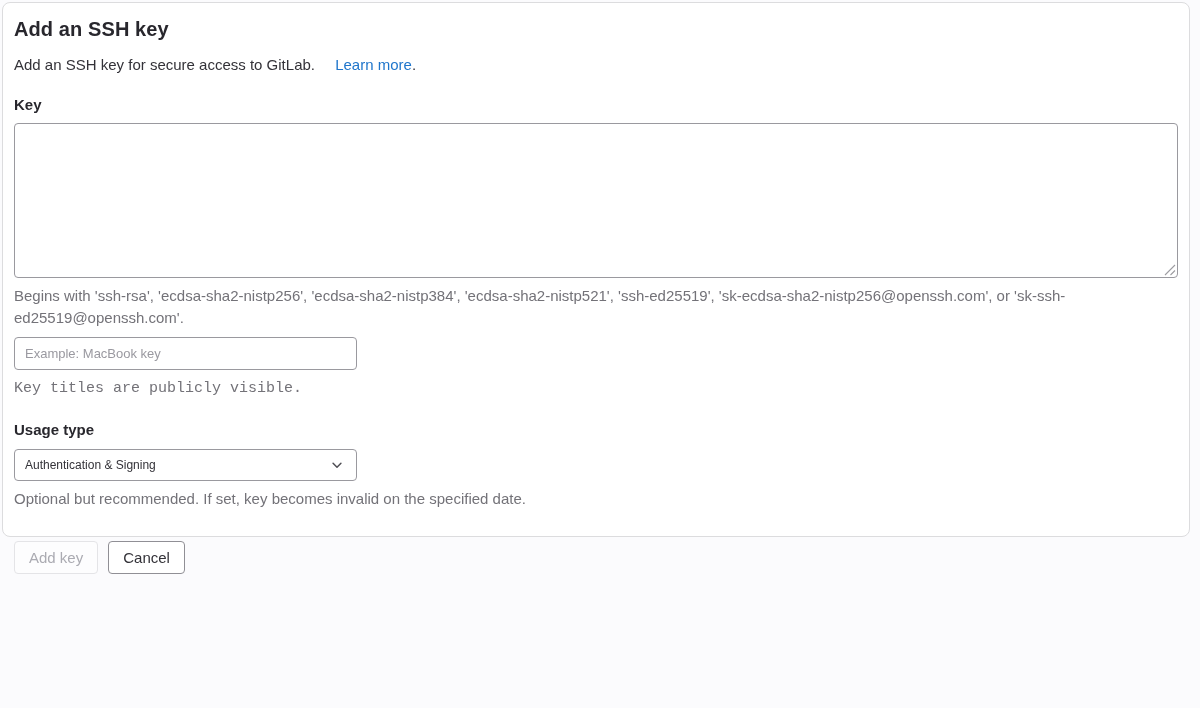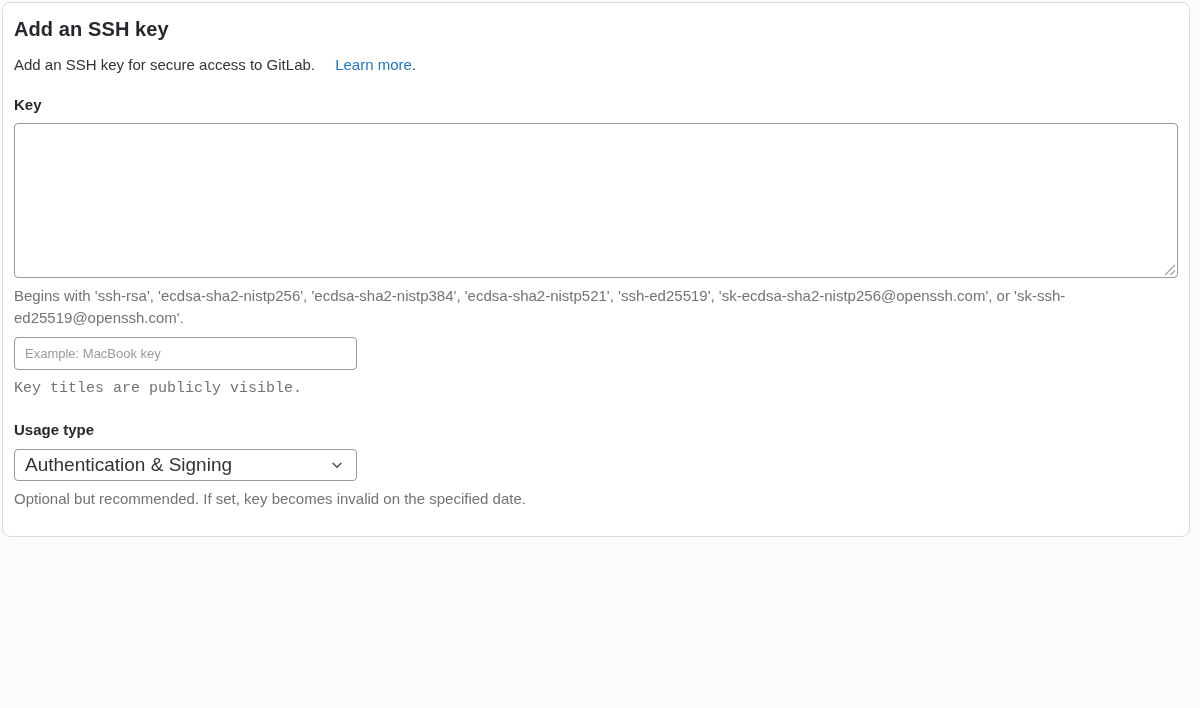--- a/index.html
+++ b/index.html
@@ -97,21 +97,21 @@
     margin-top: 9px;
     width: 343px;
     height: 32px;
     border: 1px solid #9a999f;
     border-radius: 4px;
     background: #fff;
     display: flex;
     align-items: center;
     justify-content: space-between;
     padding: 0 12px 0 10px;
-    font-size: 19px;
+    font-size: 12px;
     color: #333238;
     cursor: pointer;
     user-select: none;
   }
   .date-box {
     margin-top: 6px;
     width: 257px;
     height: 32px;
     border: 1px solid #9a999f;
     border-radius: 4px;
@@ -194,14 +194,18 @@
   <label class="form-label">Usage type</label>
   <div class="select-box">
     <span>Authentication &amp; Signing</span>
     <svg width="14" height="14" viewBox="0 0 16 16">
       <path d="M3.5 6 L8 10.5 L12.5 6" fill="none" stroke="#4f4e54" stroke-width="1.7" stroke-linecap="round" stroke-linejoin="round"></path>
     </svg>
   </div>
 
   <p class="help-text exp-help">Optional but recommended. If set, key becomes invalid on the specified date.</p>
 
+  <div class="actions">
+    <button class="btn btn-disabled" disabled="">Add key</button>
+    <button class="btn btn-default">Cancel</button>
+  </div>
 
 </div>
 
 </body></html>

